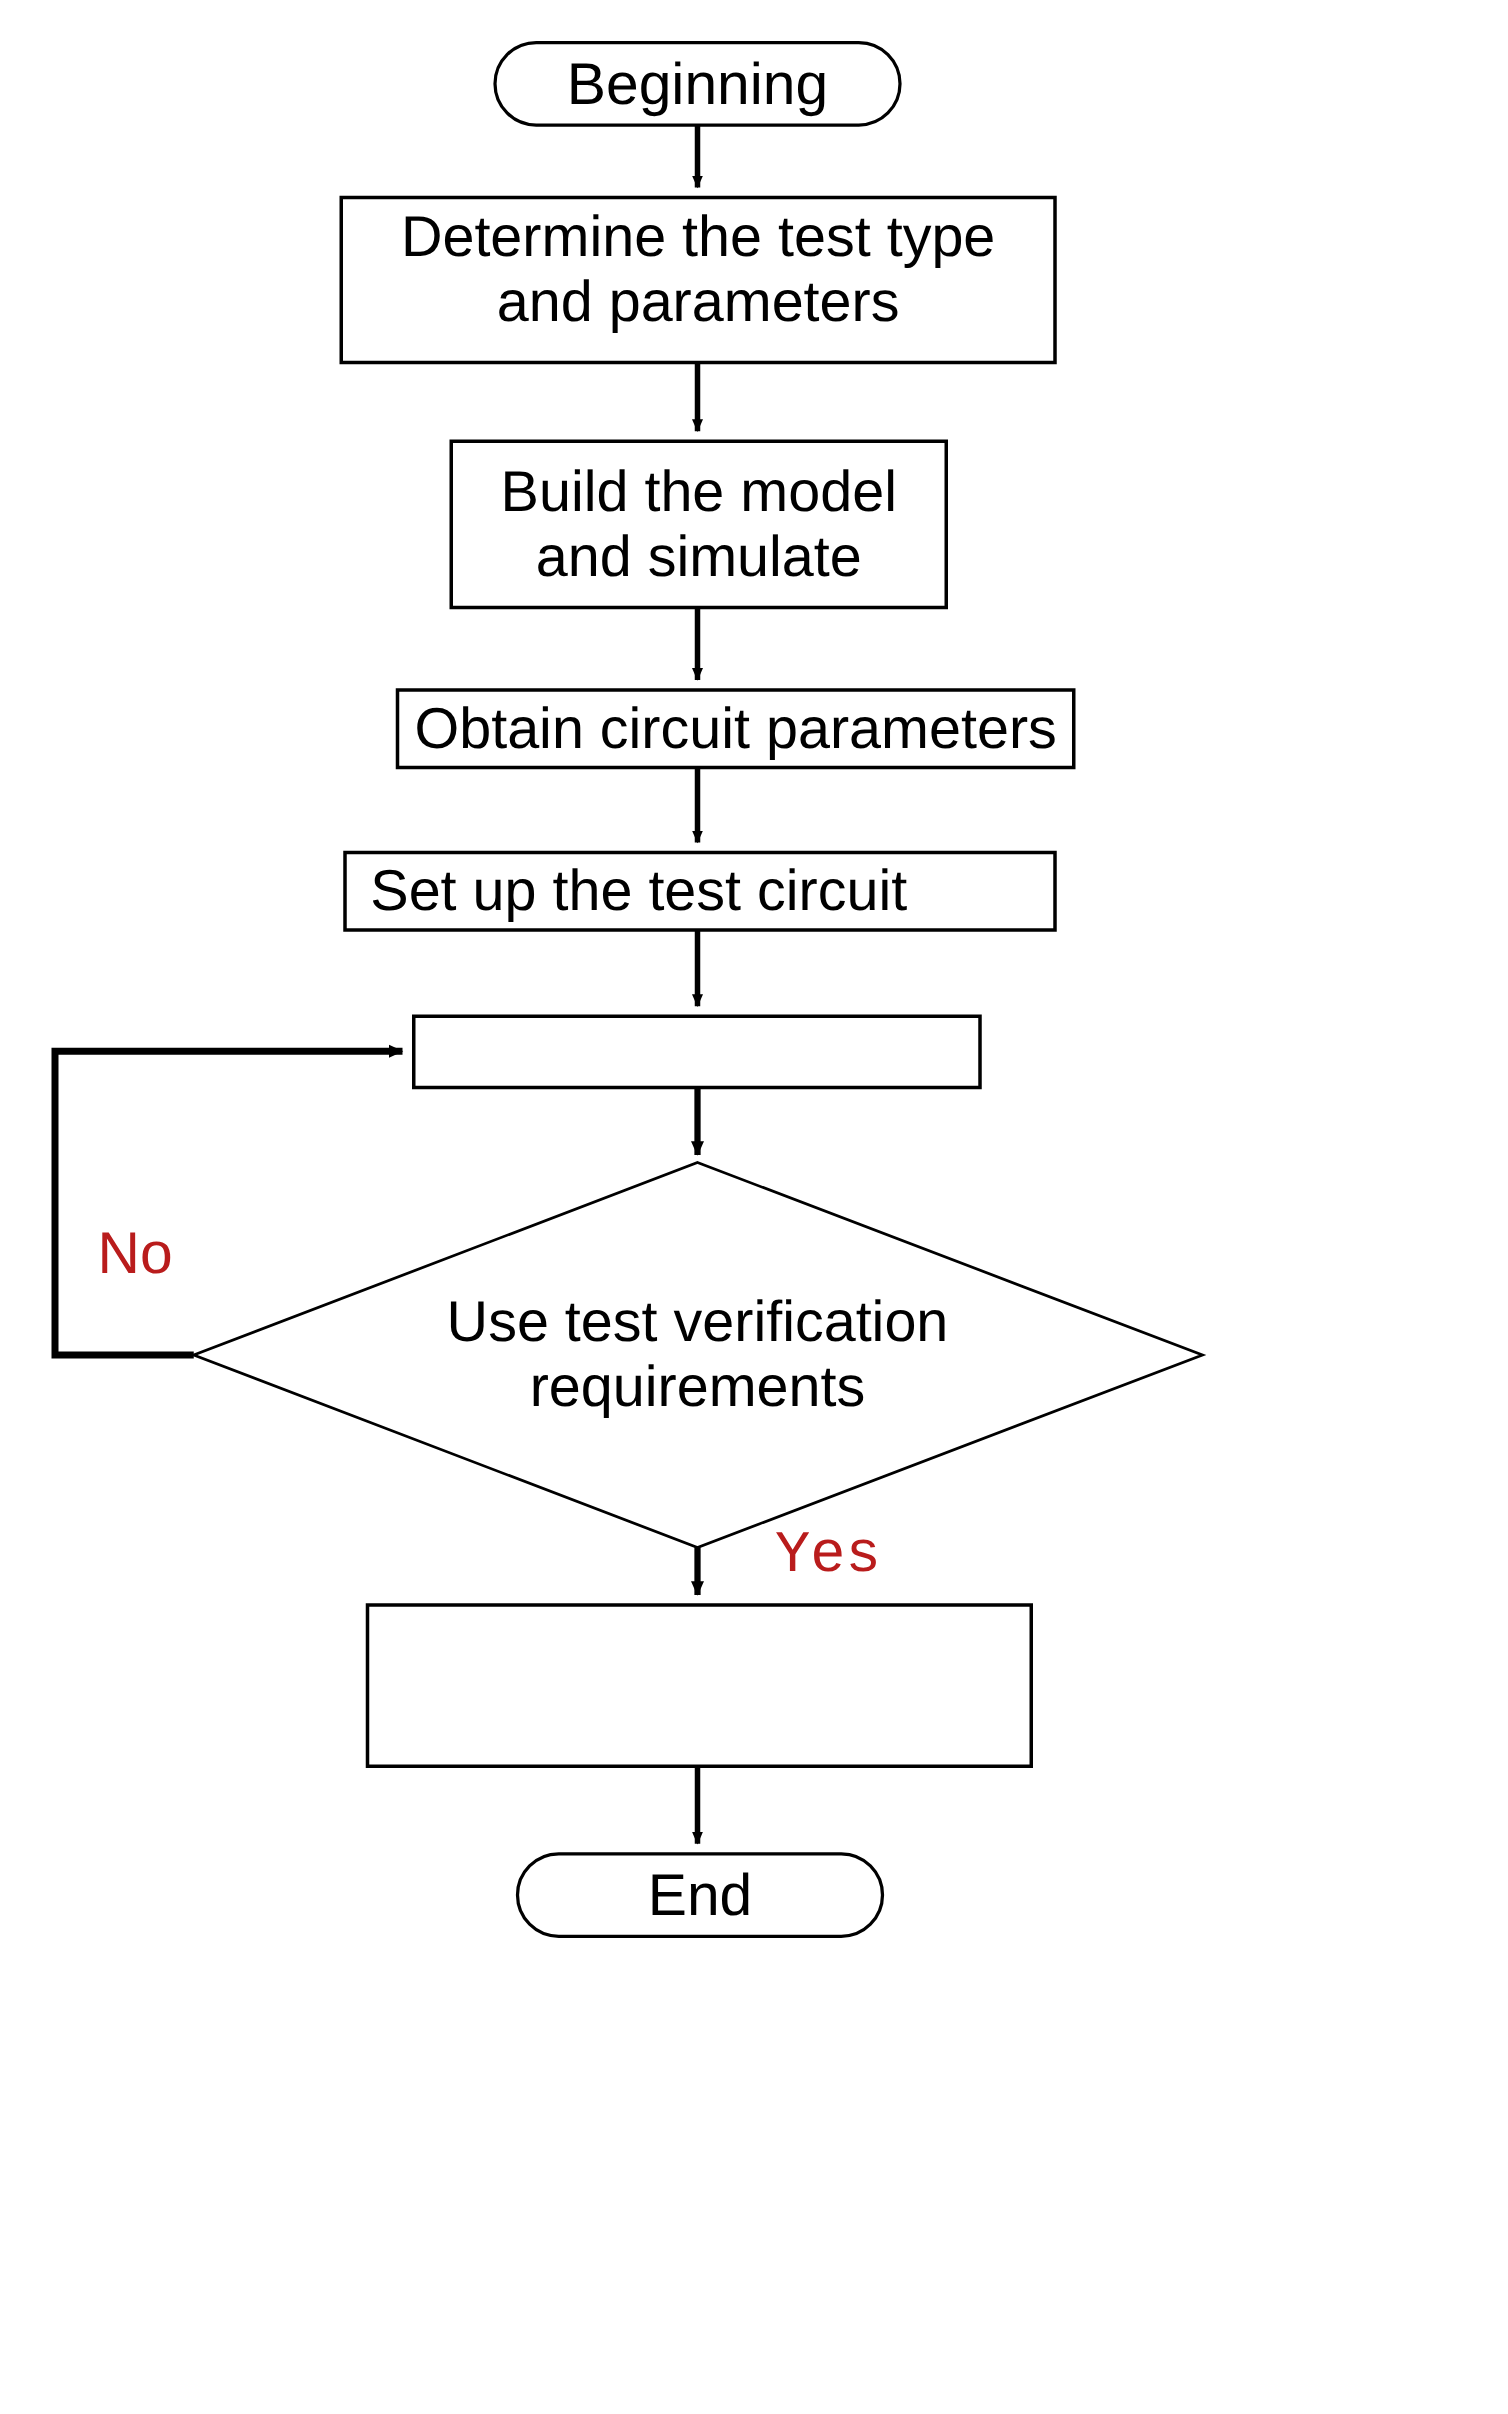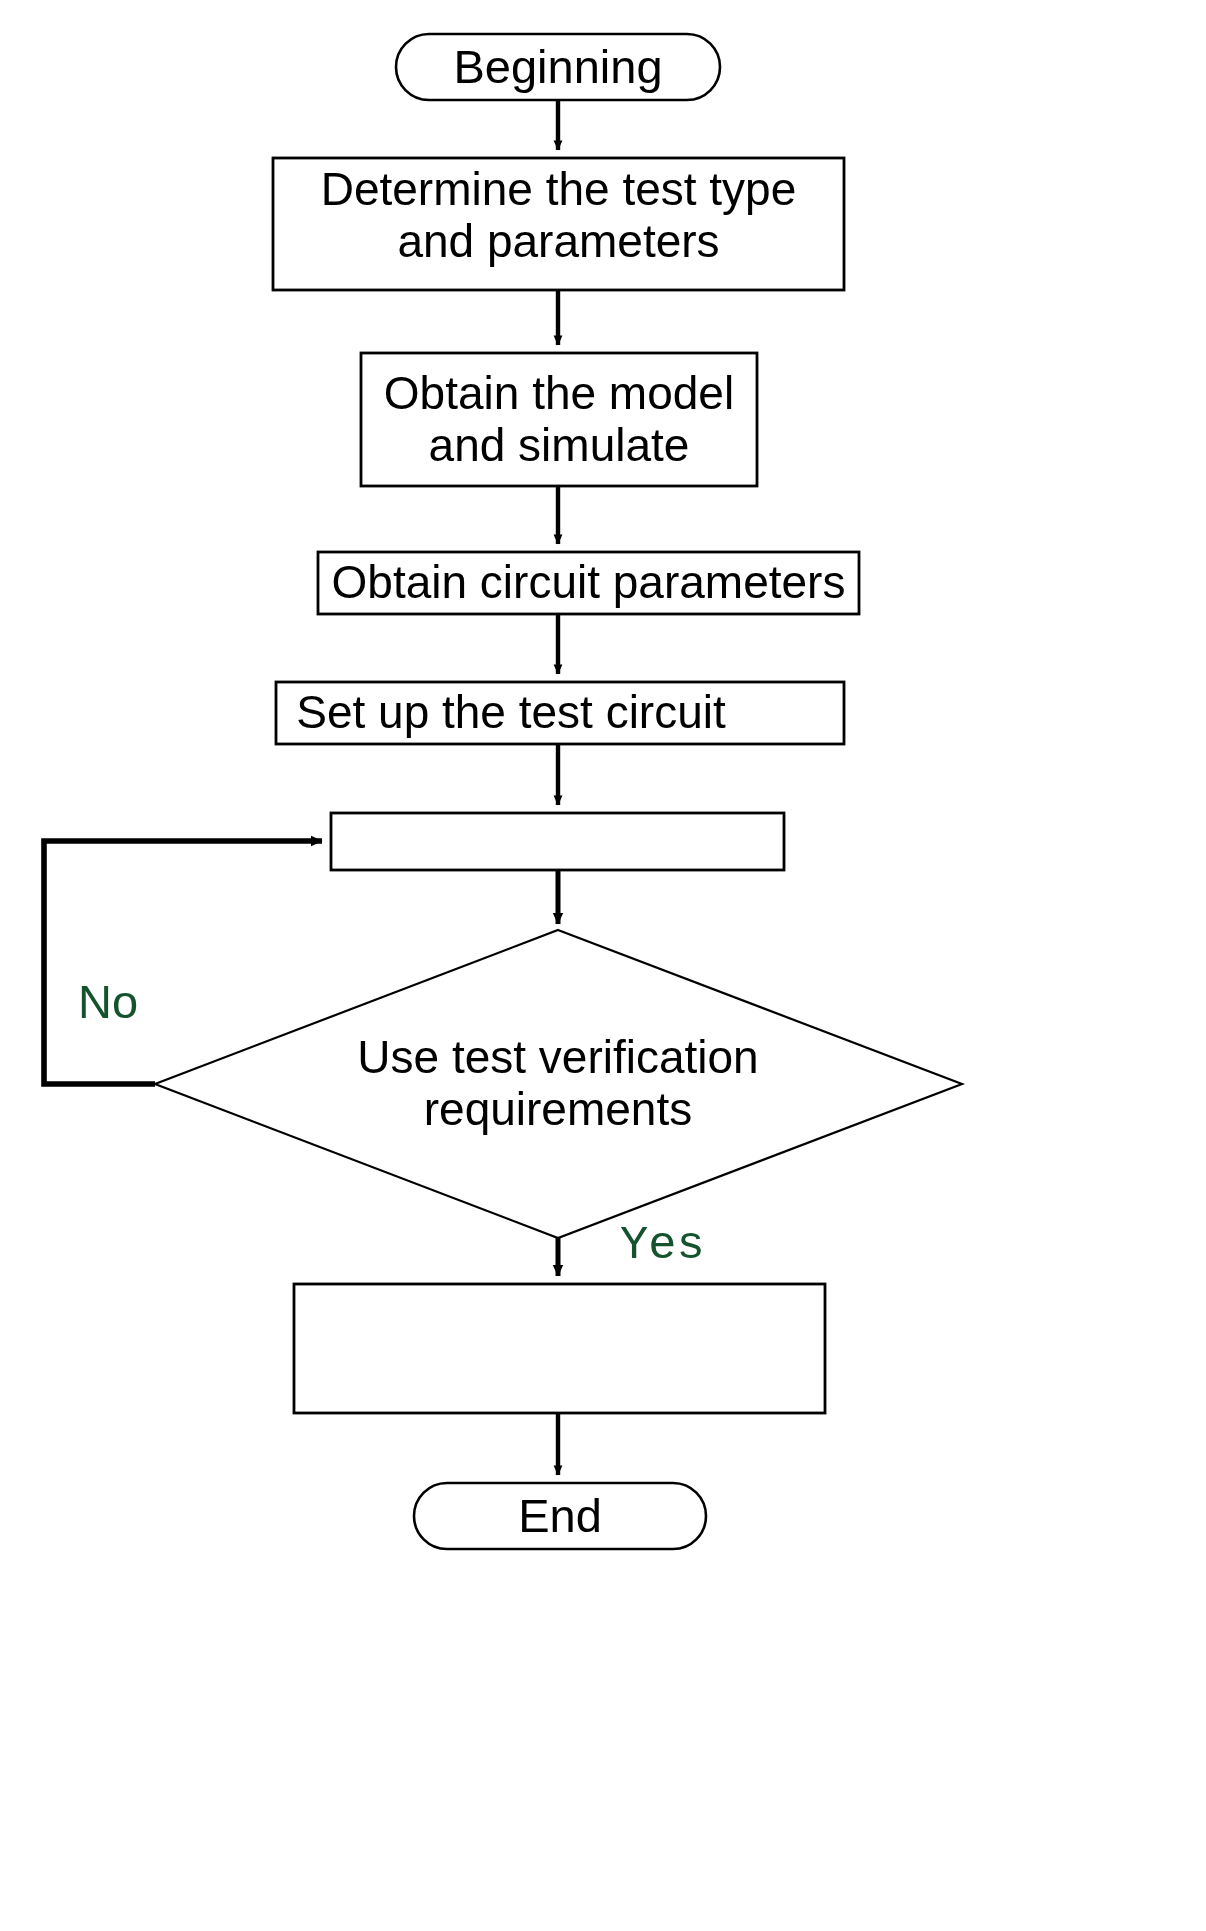--- a/index.html
+++ b/index.html
@@ -35,21 +35,21 @@
     justify-content: center;
     text-align: center;
     line-height: 1.12;
     color: #000000;
     font-weight: 400;
     white-space: pre-line;
     pointer-events: none;
   }
   .edge-label {
     position: absolute;
-    color: #14532d;
+    color: #b91c1c;
     font-weight: 400;
     white-space: nowrap;
     line-height: 1;
   }
 </style>
 </head>
 <body>
 
 <div id="flowchart-canvas">
 
@@ -98,21 +98,21 @@
     <line x1="558" y1="1238" x2="558" y2="1276" stroke="#000000" stroke-width="5" marker-end="url(#arrowhead-thick)"></line>
 
     <line x1="558" y1="1413" x2="558" y2="1475" stroke="#000000" stroke-width="4.4" marker-end="url(#arrowhead)"></line>
   </svg>
 
   <div class="node-text" style="left:396px; top:34px; width:324px; height:66px; font-size:47px;">Beginning</div>
 
   <div class="node-text" style="left:273px; top:158px; width:571px; height:116px; font-size:46px;">Determine the test type
 and parameters</div>
 
-  <div class="node-text" style="left:361px; top:353px; width:396px; height:133px; font-size:46px;">Obtain the model
+  <div class="node-text" style="left:361px; top:353px; width:396px; height:133px; font-size:46px;">Build the model
 and simulate</div>
 
   <div class="node-text" style="left:318px; top:552px; width:541px; height:62px; font-size:46px;">Obtain circuit parameters</div>
 
   <div class="node-text" style="left:276px; top:682px; width:470px; height:62px; font-size:46px;">Set up the test circuit</div>
 
 
   <div class="node-text" style="left:268px; top:1010px; width:580px; height:148px; font-size:46px;">Use test verification
 requirements</div>
 

